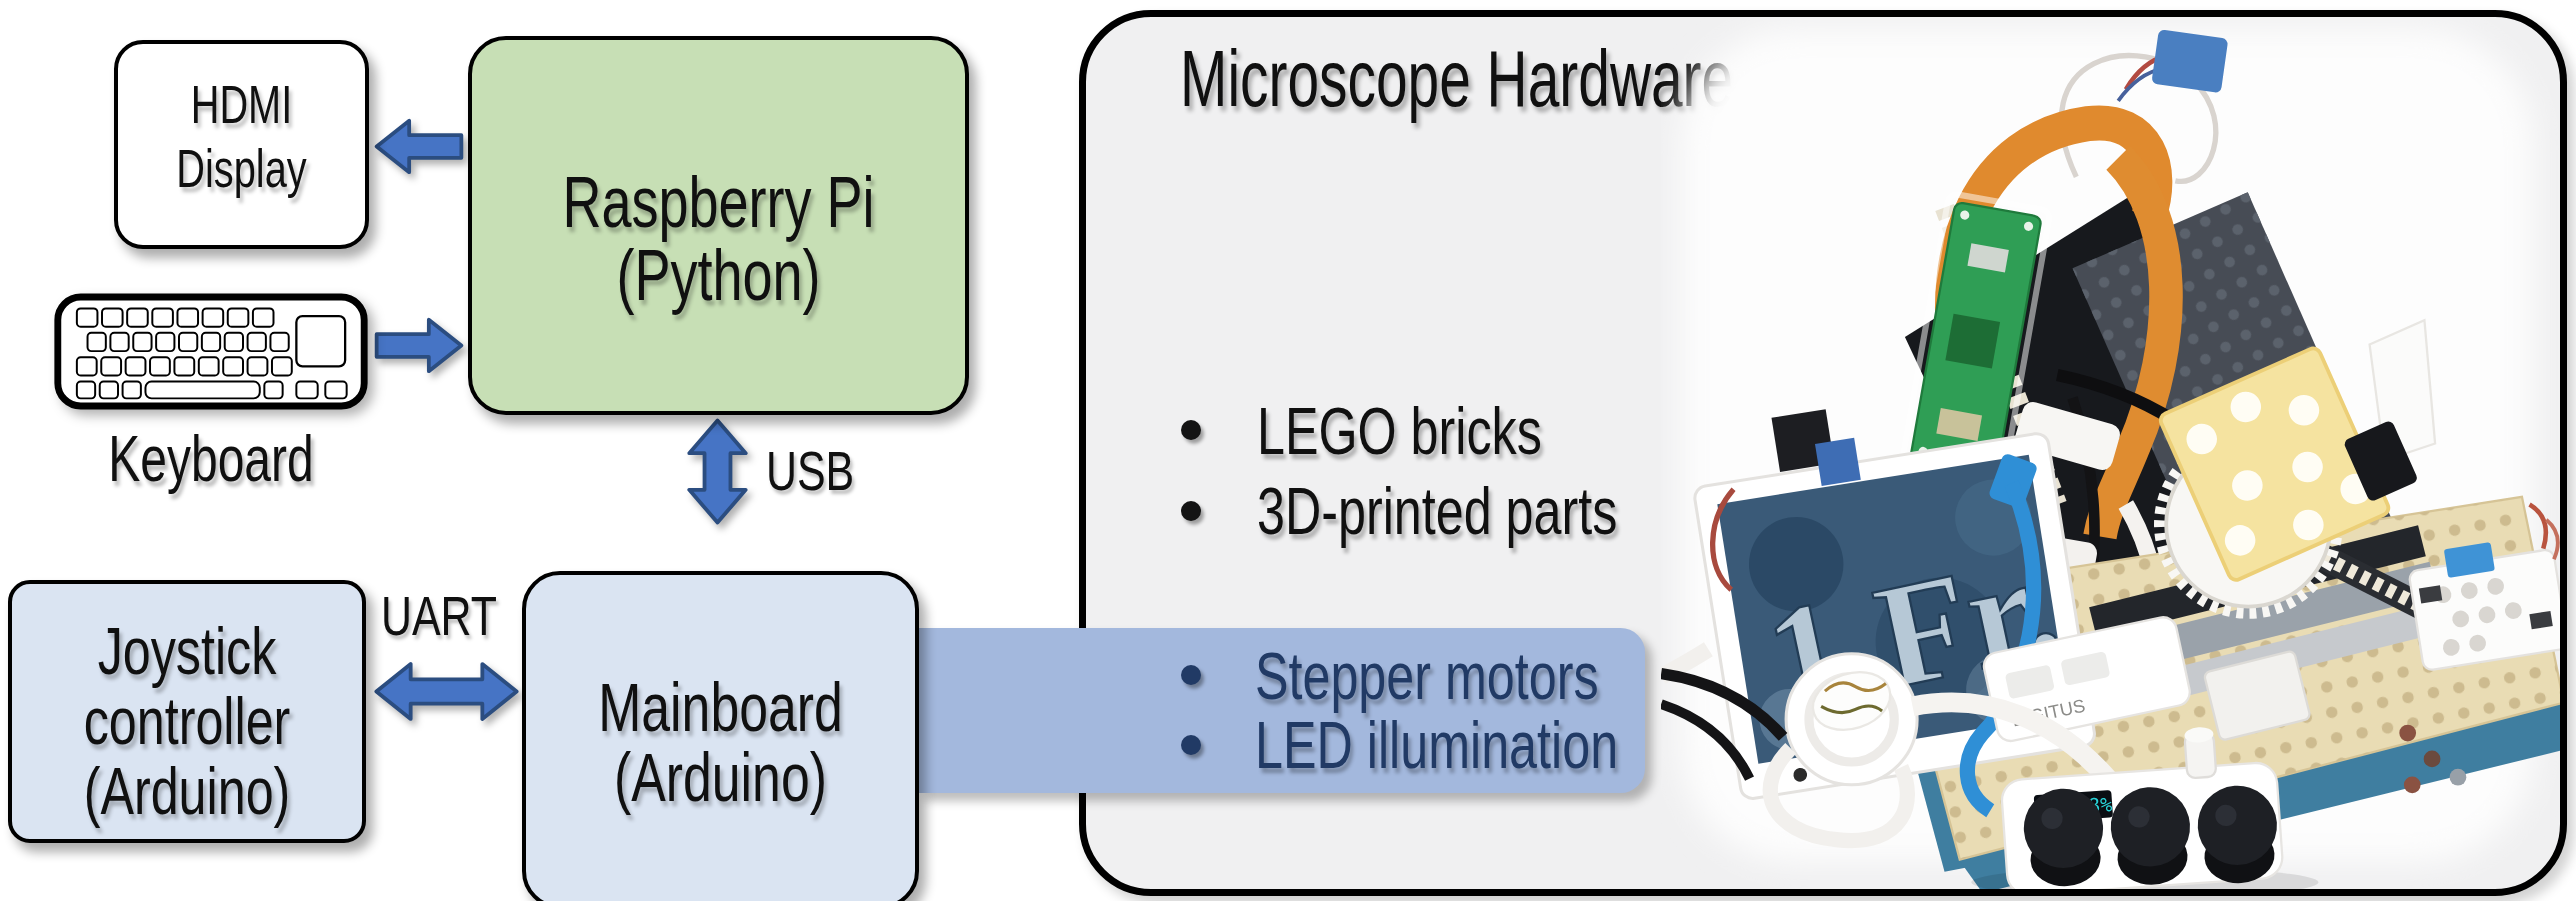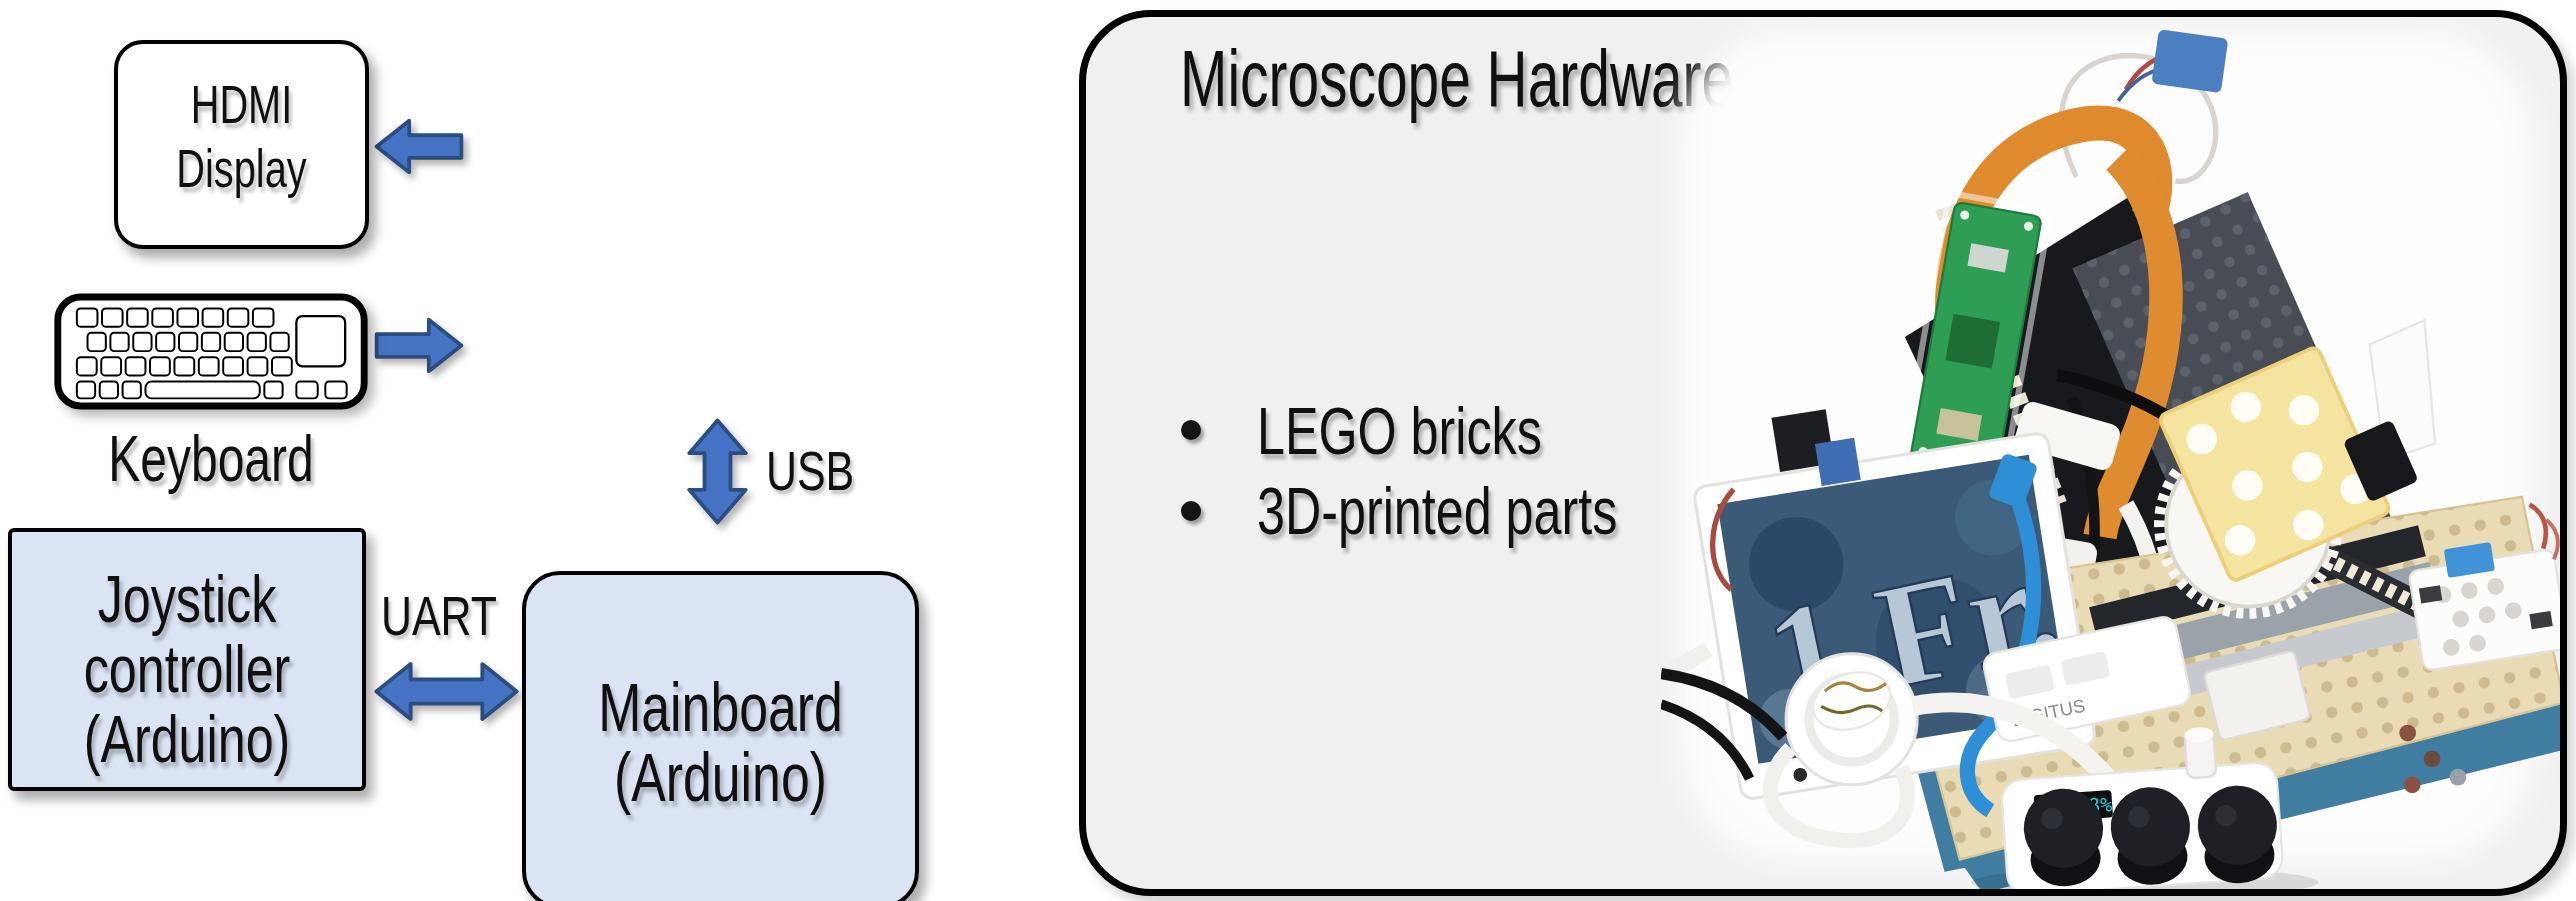--- a/index.html
+++ b/index.html
@@ -208,32 +208,44 @@
       </g>
     </svg>
 
     <div class="dot" style="left:95px;top:403px;"></div>
     <div class="item-text" style="left:171px;top:380px;">LEGO bricks</div>
     <div class="dot" style="left:95px;top:484px;"></div>
     <div class="item-text" style="left:171px;top:460px;">3D-printed parts</div>
   </div>
 
 
+  <div class="band" style="left:919px;top:628px;width:726px;height:165px;border-radius:0 24.4px 24.4px 0;">
+    <div class="dot" style="left:262px;top:37px;"></div>
+    <div class="item-text" style="left:336px;top:13.7px;">Stepper motors</div>
+    <div class="dot" style="left:262px;top:107px;"></div>
+    <div class="item-text" style="left:336px;top:83px;">LED illumination</div>
+  </div>
 
   <div class="box white-box" style="left:114px;top:40px;width:255px;height:209px;border-radius:29px;">
     <div class="box-label" style="top:29px;font-size:53px;line-height:64px;">
       <div>HDMI</div>
       <div>Display</div>
     </div>
   </div>
 
   <svg class="arrow" style="left:374px;top:117px;" width="90" height="59" viewBox="0 0 118 78">
     <polygon points="3,39 46,5 46,24 115,24 115,54 46,54 46,73"></polygon>
   </svg>
 
+  <div class="box green-box" style="left:468px;top:36px;width:501px;height:379px;">
+    <div class="box-label" style="top:126px;font-size:72px;line-height:73px;">
+      <div>Raspberry Pi</div>
+      <div>(Python)</div>
+    </div>
+  </div>
 
   <svg class="kbd-icon" style="left:54px;top:293px;" width="314" height="117" viewBox="0 0 412 153">
     <rect x="5" y="5" width="402" height="143" rx="30" fill="#ffffff" stroke="#000" stroke-width="9"></rect>
     <g fill="#ffffff" stroke="#000" stroke-width="2.6">
       <rect x="30" y="20" width="27" height="24" rx="5"></rect>
         <rect x="63" y="20" width="27" height="24" rx="5"></rect>
       <rect x="96" y="20" width="27" height="24" rx="5"></rect>
         <rect x="129" y="20" width="27" height="24" rx="5"></rect>
       <rect x="162" y="20" width="27" height="24" rx="5"></rect>
         <rect x="195" y="20" width="27" height="24" rx="5"></rect>
@@ -272,21 +284,21 @@
 
   <svg class="arrow" style="left:374px;top:316px;" width="90" height="59" viewBox="0 0 118 78">
     <polygon points="115,39 72,5 72,24 3,24 3,54 72,54 72,73"></polygon>
   </svg>
 
   <svg class="arrow" style="left:687px;top:418px;" width="61" height="107" viewBox="0 0 80 140">
     <polygon points="40,3 77,46 57,46 57,94 77,94 40,137 3,94 23,94 23,46 3,46"></polygon>
   </svg>
   <div class="link-label" style="left:766px;top:441px;">USB</div>
 
-  <div class="box blue-box" style="left:8.4px;top:528px;width:358px;height:263px;border-radius:6px;text-decoration:underline;">
+  <div class="box blue-box" style="left:8.4px;top:580px;width:358px;height:263px;border-radius:22px;text-decoration:underline;">
     <div class="box-label" style="top:32px;font-size:67px;line-height:70px;">
       <div>Joystick</div>
       <div>controller</div>
       <div>(Arduino)</div>
     </div>
   </div>
 
   <div class="link-label" style="left:381px;top:586px;">UART</div>
   <svg class="arrow" style="left:374px;top:661px;" width="145" height="61" viewBox="0 0 190 80">
     <polygon points="3,40 48,4 48,24 142,24 142,4 187,40 142,76 142,56 48,56 48,76"></polygon>

